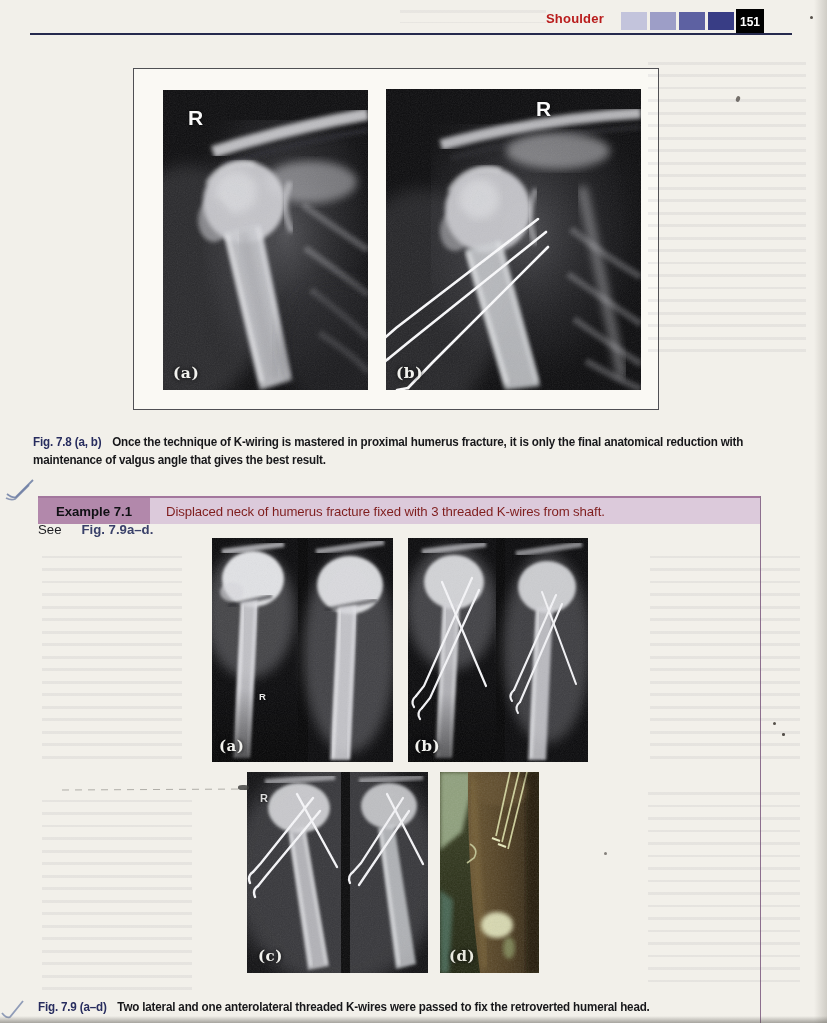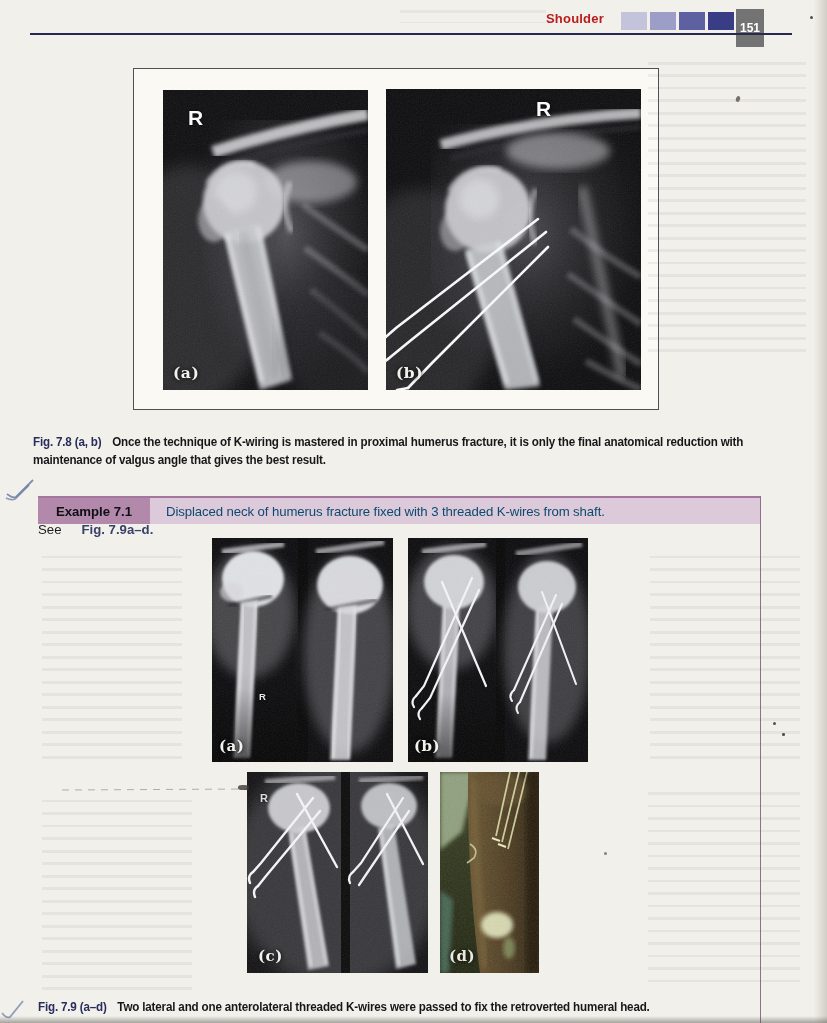--- a/index.html
+++ b/index.html
@@ -8,21 +8,21 @@
   .abs{position:absolute;}
 
   
   .section-title{position:absolute;left:546px;top:11px;font-size:13px;font-weight:700;
                  color:#b91c1c;letter-spacing:.2px;}
   .tab{position:absolute;top:12px;width:26px;height:18px;}
   .t1{left:621px;background:#c3c4dc;}
   .t2{left:650px;background:#9d9ec7;}
   .t3{left:679px;background:#5d61a2;}
   .t4{left:708px;background:#383d85;}
-  .pagenum{position:absolute;left:736px;top:9px;width:28px;height:38px;background:#737373;
+  .pagenum{position:absolute;left:736px;top:9px;width:28px;height:25px;background:#000000;
            color:#fff;font-size:12px;font-weight:700;display:flex;align-items:center;justify-content:center;}
   .hr{position:absolute;left:30px;top:33px;width:762px;height:2px;background:#262a4e;}
 
   
   .fig78-frame{position:absolute;left:133px;top:68px;width:526px;height:342px;
                border:1.5px solid #505054;background:#faf9f4;box-sizing:border-box;}
   .xpanel{position:absolute;background:#000;overflow:hidden;}
   .xpanel svg{display:block;width:100%;height:100%;}
   .p78a{left:163px;top:90px;width:205px;height:300px;}
   .p78b{left:386px;top:89px;width:255px;height:301px;}
@@ -48,21 +48,21 @@
   .cap-label{color:#272c5e;padding-right:12px;}
 
   
   .exbox{position:absolute;left:38px;top:496px;width:723px;height:538px;box-sizing:border-box;
          border-right:1.6px solid #8d6f8e;border-bottom:1.6px solid #8d6f8e;}
   .exband{position:absolute;left:0;top:0;width:100%;height:28px;display:flex;
           border-top:2px solid #a3779d;box-sizing:border-box;}
   .exlabel{width:112px;background:#b288ab;display:flex;align-items:center;justify-content:center;
            font-size:13.2px;font-weight:700;color:#101014;}
   .extitle{flex:1;background:#dccadb;display:flex;align-items:center;padding-left:16px;
-           font-size:13.2px;font-weight:400;color:#0c4a6e;letter-spacing:-.1px;}
+           font-size:13.2px;font-weight:400;color:#7f1d1d;letter-spacing:-.1px;}
   .seeline{position:absolute;left:38px;top:509px;font-size:13.2px;color:#1e1e22;}
   .seeref{font-weight:700;color:#394069;margin-left:20px;}
 
   
   .ghost{position:absolute;background:repeating-linear-gradient(180deg,
            rgba(100,100,120,.085) 0px, rgba(100,100,120,.085) 2.5px,
            transparent 2.5px, transparent 12.5px);filter:blur(.6px);}
   .speck{position:absolute;background:#55504a;border-radius:50%;}
   .pencil-line{position:absolute;left:62px;top:789px;width:186px;height:1.4px;opacity:.7;
            transform:rotate(-.3deg);

